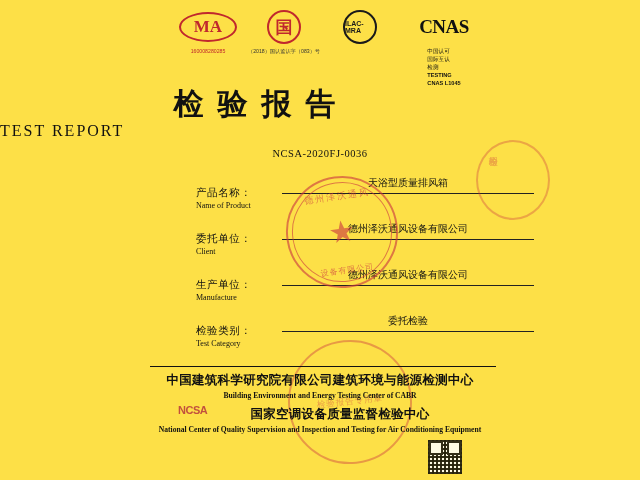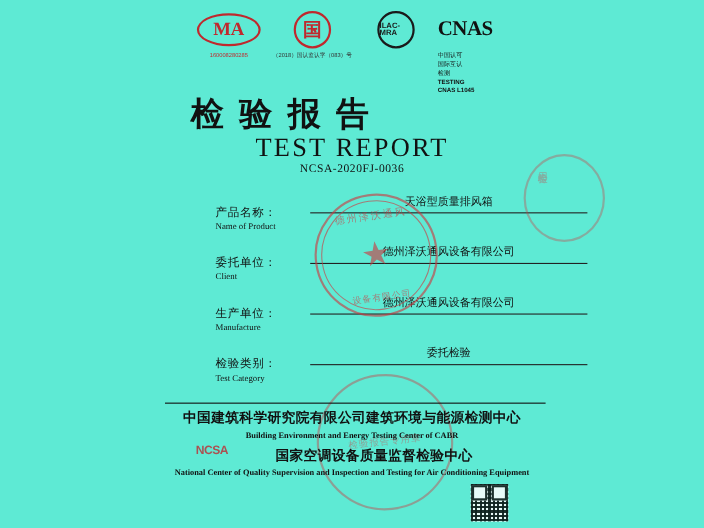--- a/index.html
+++ b/index.html
@@ -10,21 +10,21 @@
   body {
     width: 640px;
     height: 480px;
     overflow: hidden;
     font-family: "Liberation Serif", serif;
   }
   #page {
     position: relative;
     width: 640px;
     height: 480px;
-    background: #5eead4;
+    background: #fde047;
   }
   
   .cert-row {
     position: absolute;
     top: 8px;
     left: 170px;
     width: 320px;
     height: 62px;
     display: flex;
     align-items: flex-start;
@@ -101,21 +101,21 @@
   
   .cnas-logo {
     font-family: "Liberation Serif", serif;
     font-weight: bold;
     font-size: 19px;
     color: #111;
     letter-spacing: -0.5px;
   }
   .cnas-block {
     width: 92px;
-    align-items: flex-start;
+    align-items: center;
   }
   .cnas-lines {
     font-family: "Liberation Sans", sans-serif;
     font-size: 5.6px;
     line-height: 1.45;
     color: #111;
     text-align: left;
     margin-top: 1px;
   }
   .cnas-lines .bold { font-weight: bold; }
@@ -131,22 +131,22 @@
     font-weight: bold;
     letter-spacing: 14px;
     text-indent: 14px;
     color: #111;
   }
   .title-en {
     position: absolute;
     top: 122px;
     left: 0;
     width: 640px;
-    text-align: center;
-    font-size: 24px;
+    text-align: left;
+    font-size: 16px;
     letter-spacing: 2px;
     color: #111;
   }
   .report-no {
     position: absolute;
     top: 148px;
     left: 0;
     width: 640px;
     text-align: center;
     font-size: 10.5px;

